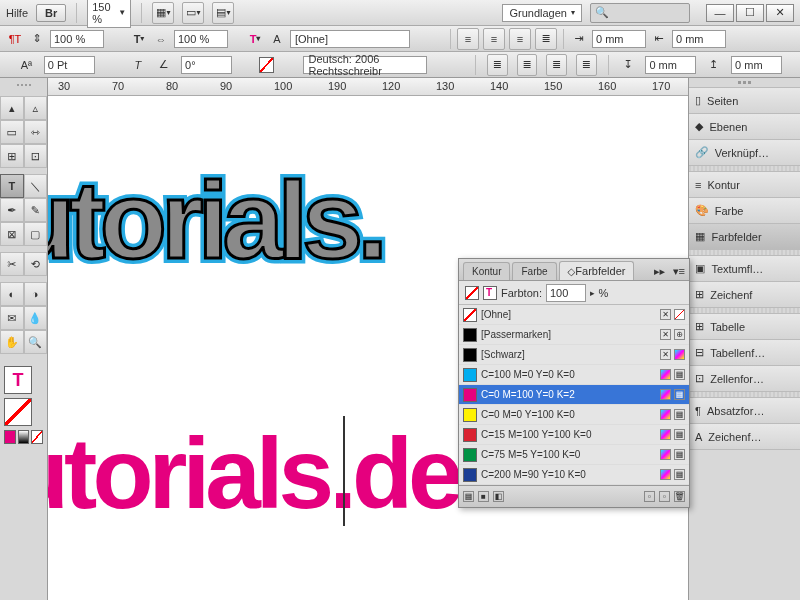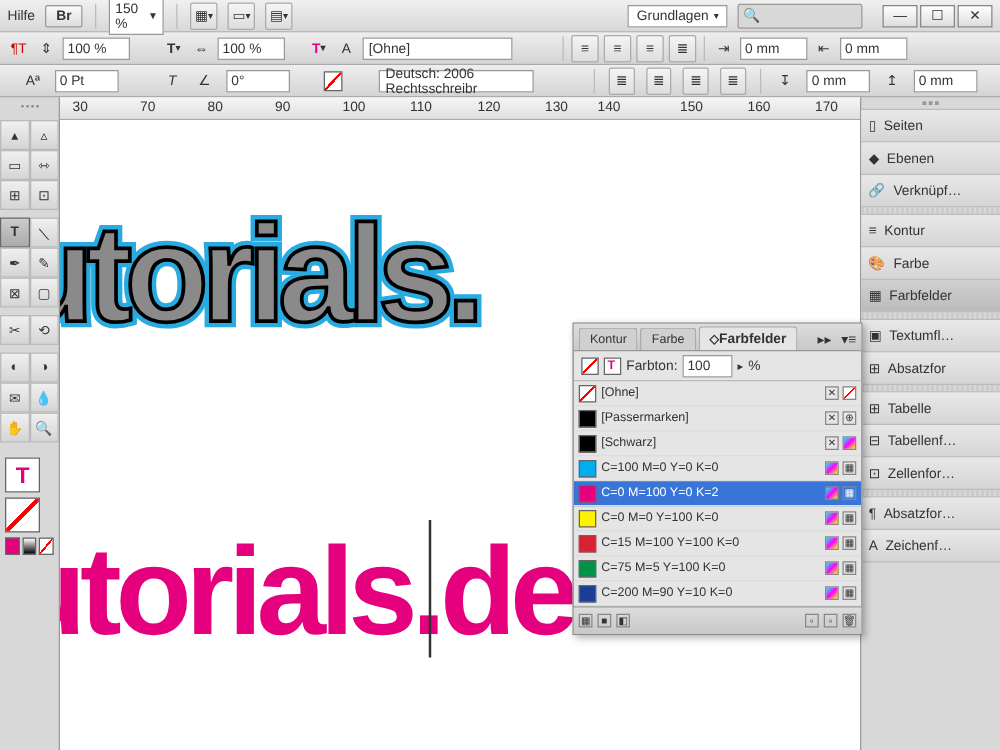--- a/index.html
+++ b/index.html
@@ -41,21 +41,21 @@
 .cursor-line{position:absolute;top:320px;left:295px;width:2px;height:110px;background:#333}
 .panel-right{position:absolute;right:0;top:0;width:112px;height:548px;background:#d8d8d8;border-left:1px solid #999}
 .dock{height:10px;display:flex;justify-content:center;align-items:center;gap:2px;border-bottom:1px solid #bbb}
 .dock span{width:3px;height:3px;background:#999}
 .pbtn{height:26px;border-bottom:1px solid #bbb;display:flex;align-items:center;padding:0 6px;gap:6px;cursor:pointer;background:linear-gradient(#e8e8e8,#d5d5d5)}
 .pbtn.sel{background:linear-gradient(#d0d0d0,#bbb)}
 .pgap{height:6px;border-bottom:1px solid #bbb;background:repeating-linear-gradient(90deg,#ccc,#ccc 2px,#d8d8d8 2px,#d8d8d8 4px)}
 .swatches-panel{position:absolute;left:458px;top:180px;width:232px;background:#e5e5e5;border:1px solid #888;box-shadow:2px 2px 6px rgba(0,0,0,.3);z-index:10}
 .sp-tabs{height:22px;background:linear-gradient(#ddd,#c8c8c8);display:flex;align-items:flex-end;border-bottom:1px solid #999;padding-left:4px}
 .sp-tab{padding:3px 8px;font-size:10px;border:1px solid #aaa;border-bottom:none;background:#d0d0d0;margin-right:2px;cursor:pointer;border-radius:3px 3px 0 0}
-.sp-tab.active{background:#e5e5e5;font-weight:bold}
+.sp-tab.active{background:#e5e5e5;font-weight:normal}
 .sp-tint{height:24px;display:flex;align-items:center;padding:0 6px;gap:4px;border-bottom:1px solid #bbb}
 .sp-list{max-height:230px;overflow:auto}
 .sp-row{height:20px;display:flex;align-items:center;padding:0 4px;gap:4px;border-bottom:1px solid #ddd;cursor:pointer}
 .sp-row.sel{background:#3875d7;color:#fff}
 .sp-row.sel *{color:#fff}
 .sw{width:14px;height:14px;border:1px solid #666;flex-shrink:0}
 .sp-name{flex:1;font-size:10px;white-space:nowrap;overflow:hidden}
 .sp-icons{display:flex;gap:3px}
 .sp-mini{width:11px;height:11px;border:1px solid #888;font-size:8px;display:flex;align-items:center;justify-content:center}
 .sp-footer{height:22px;background:linear-gradient(#ddd,#c8c8c8);border-top:1px solid #999;display:flex;align-items:center;justify-content:flex-end;padding:0 4px;gap:4px}
@@ -227,24 +227,24 @@
     </div>
   </div>
 
   <div class="canvas">
     <div class="ruler-h">
       <span style="left:10px">30</span>
         <span style="left:64px">70</span>
         <span style="left:118px">80</span>
         <span style="left:172px">90</span>
         <span style="left:226px">100</span>
-        <span style="left:280px">110</span>
+        <span style="left:280px">190</span>
         <span style="left:334px">120</span>
         <span style="left:388px">130</span>
-        <span style="left:430px">140</span>
+        <span style="left:442px">140</span>
         <span style="left:496px">150</span>
         <span style="left:550px">160</span>
         <span style="left:604px">170</span>
     </div>
     <div class="artwork">
       <div class="text1">utorials.</div>
       <div class="text1b">utorials.</div>
       <div class="text2">utorials.de</div>
       <div class="cursor-line"></div>
     </div>
@@ -281,21 +281,21 @@
         <span>▦</span>
         <span>Farbfelder</span>
       </div>
     <div class="pgap"></div>
     <div class="pbtn">
         <span>▣</span>
         <span>Textumfl…</span>
       </div>
     <div class="pbtn">
         <span>⊞</span>
-        <span>Absatzfor</span>
+        <span>Zeichenf</span>
       </div>
     <div class="pgap"></div>
     <div class="pbtn">
         <span>⊞</span>
         <span>Tabelle</span>
       </div>
     <div class="pbtn">
         <span>⊟</span>
         <span>Tabellenf…</span>
       </div>

